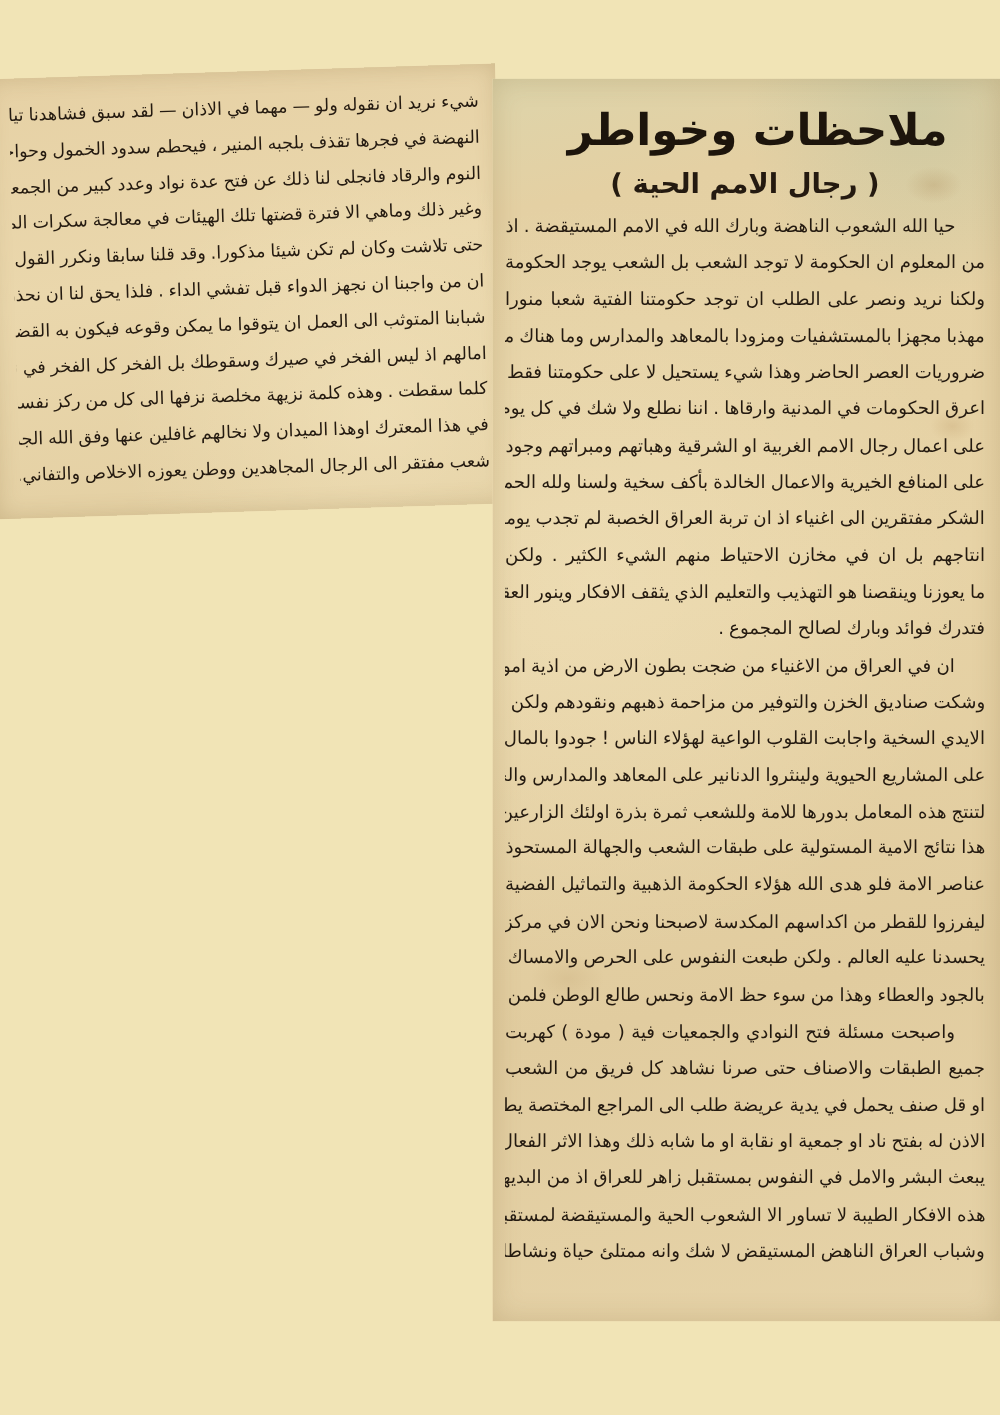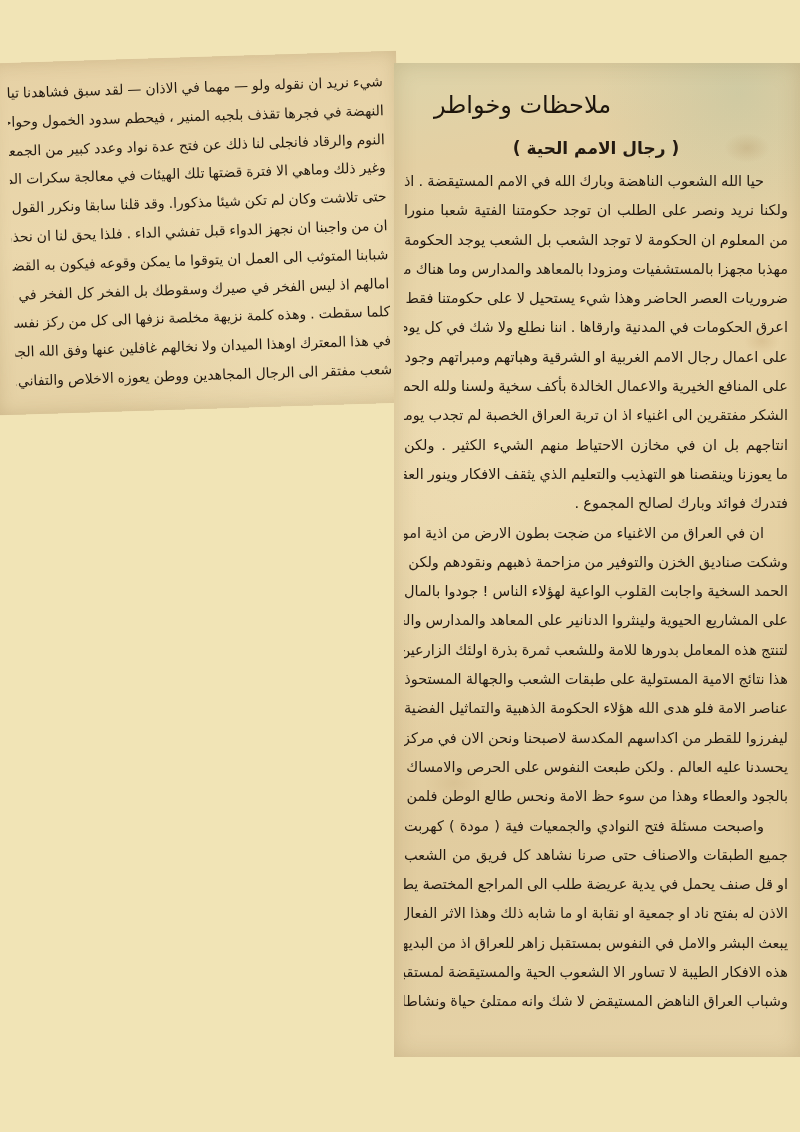--- a/index.html
+++ b/index.html
@@ -26,31 +26,31 @@
     overflow: hidden;
   }
   .stain { position: absolute; border-radius: 50%; pointer-events: none; }
   .stain.s1 { left: 330px; top: 70px;  width: 46px; height: 30px; background: radial-gradient(ellipse, rgba(150,105,50,0.18), rgba(150,105,50,0) 70%); }
   .stain.s2 { left: 350px; top: 265px; width: 36px; height: 26px; background: radial-gradient(ellipse, rgba(150,105,50,0.15), rgba(150,105,50,0) 70%); }
   .stain.s3 { left: 30px;  top: 700px; width: 60px; height: 40px; background: radial-gradient(ellipse, rgba(140,100,45,0.10), rgba(140,100,45,0) 70%); }
 
   .title {
     margin: 4px 30px 0 30px;
     direction: rtl;
-    text-align: left;
-    font-size: 24px;
-    font-weight: normal;
+    text-align: right;
+    font-size: 35px;
+    font-weight: bold;
     line-height: 56px;
     color: #1d150c;
     letter-spacing: -1px;
   }
   .subtitle {
     direction: rtl;
     text-align: center;
-    font-size: 17px;
+    font-size: 22px;
     font-weight: bold;
     line-height: 30px;
     color: #241a10;
   }
   .article-body { margin-top: 4px; overflow: hidden; }
   .paragraph { margin: 0; }
 
   .line {
     direction: rtl;
     color: #241a10;
@@ -134,36 +134,36 @@
 
 <div class="right-clipping">
   <div class="stain s1"></div>
   <div class="stain s2"></div>
   <div class="stain s3"></div>
   <h1 class="title">ملاحظات وخواطر</h1>
   <div class="subtitle">( رجال الامم الحية )</div>
   <div class="article-body">
       <div class="paragraph p0">
         <div class="line first">حيا الله الشعوب الناهضة وبارك الله في الامم المستيقضة . اذ ان</div>
+        <div class="line">من المعلوم ان الحكومة لا توجد الشعب بل الشعب يوجد الحكومة</div>
         <div class="line">ولكنا نريد ونصر على الطلب ان توجد حكومتنا الفتية شعبا منورا</div>
-        <div class="line">من المعلوم ان الحكومة لا توجد الشعب بل الشعب يوجد الحكومة</div>
         <div class="line">مهذبا مجهزا بالمستشفيات ومزودا بالمعاهد والمدارس وما هناك من</div>
         <div class="line">ضروريات العصر الحاضر وهذا شيء يستحيل لا على حكومتنا فقط بل</div>
         <div class="line">اعرق الحكومات في المدنية وارقاها . اننا نطلع ولا شك في كل يوم</div>
         <div class="line">على اعمال رجال الامم الغربية او الشرقية وهباتهم ومبراتهم وجودهم</div>
         <div class="line">على المنافع الخيرية والاعمال الخالدة بأكف سخية ولسنا ولله الحمد وله</div>
         <div class="line">الشكر مفتقرين الى اغنياء اذ ان تربة العراق الخصبة لم تجدب يوما ما</div>
         <div class="line">انتاجهم بل ان في مخازن الاحتياط منهم الشيء الكثير .  ولكن</div>
         <div class="line">ما يعوزنا وينقصنا هو التهذيب والتعليم الذي يثقف الافكار وينور العقول</div>
         <div class="line last">فتدرك فوائد وبارك لصالح المجموع .</div>
       </div>
       <div class="paragraph p1">
         <div class="line first">ان في العراق من الاغنياء من ضجت بطون الارض من اذية اموالهم</div>
         <div class="line">وشكت صناديق الخزن والتوفير من مزاحمة ذهبهم ونقودهم ولكن هات</div>
-        <div class="line">الحمد السخية واجابت القلوب الواعية لهؤلاء الناس ! جودوا بالمال</div>
+        <div class="line">الايدي السخية واجابت القلوب الواعية لهؤلاء الناس ! جودوا بالمال</div>
         <div class="line">على المشاريع الحيوية ولينثروا الدنانير على المعاهد والمدارس والجمعيات</div>
         <div class="line">لتنتج هذه المعامل بدورها للامة وللشعب ثمرة بذرة اولئك الزارعين وكل</div>
         <div class="line">هذا نتائج الامية المستولية على طبقات الشعب والجهالة المستحوذة على</div>
         <div class="line">عناصر الامة فلو هدى الله هؤلاء الحكومة الذهبية والتماثيل الفضية</div>
         <div class="line">ليفرزوا للقطر من اكداسهم المكدسة لاصبحنا ونحن الان في مركز</div>
         <div class="line">يحسدنا عليه العالم . ولكن طبعت النفوس على الحرص والامساك فلا امل</div>
         <div class="line">بالجود والعطاء وهذا من سوء حظ الامة ونحس طالع الوطن فلمن المشتكى</div>
       </div>
       <div class="paragraph p2">
         <div class="line first">واصبحت مسئلة فتح النوادي والجمعيات فية ( مودة ) كهربت</div>

